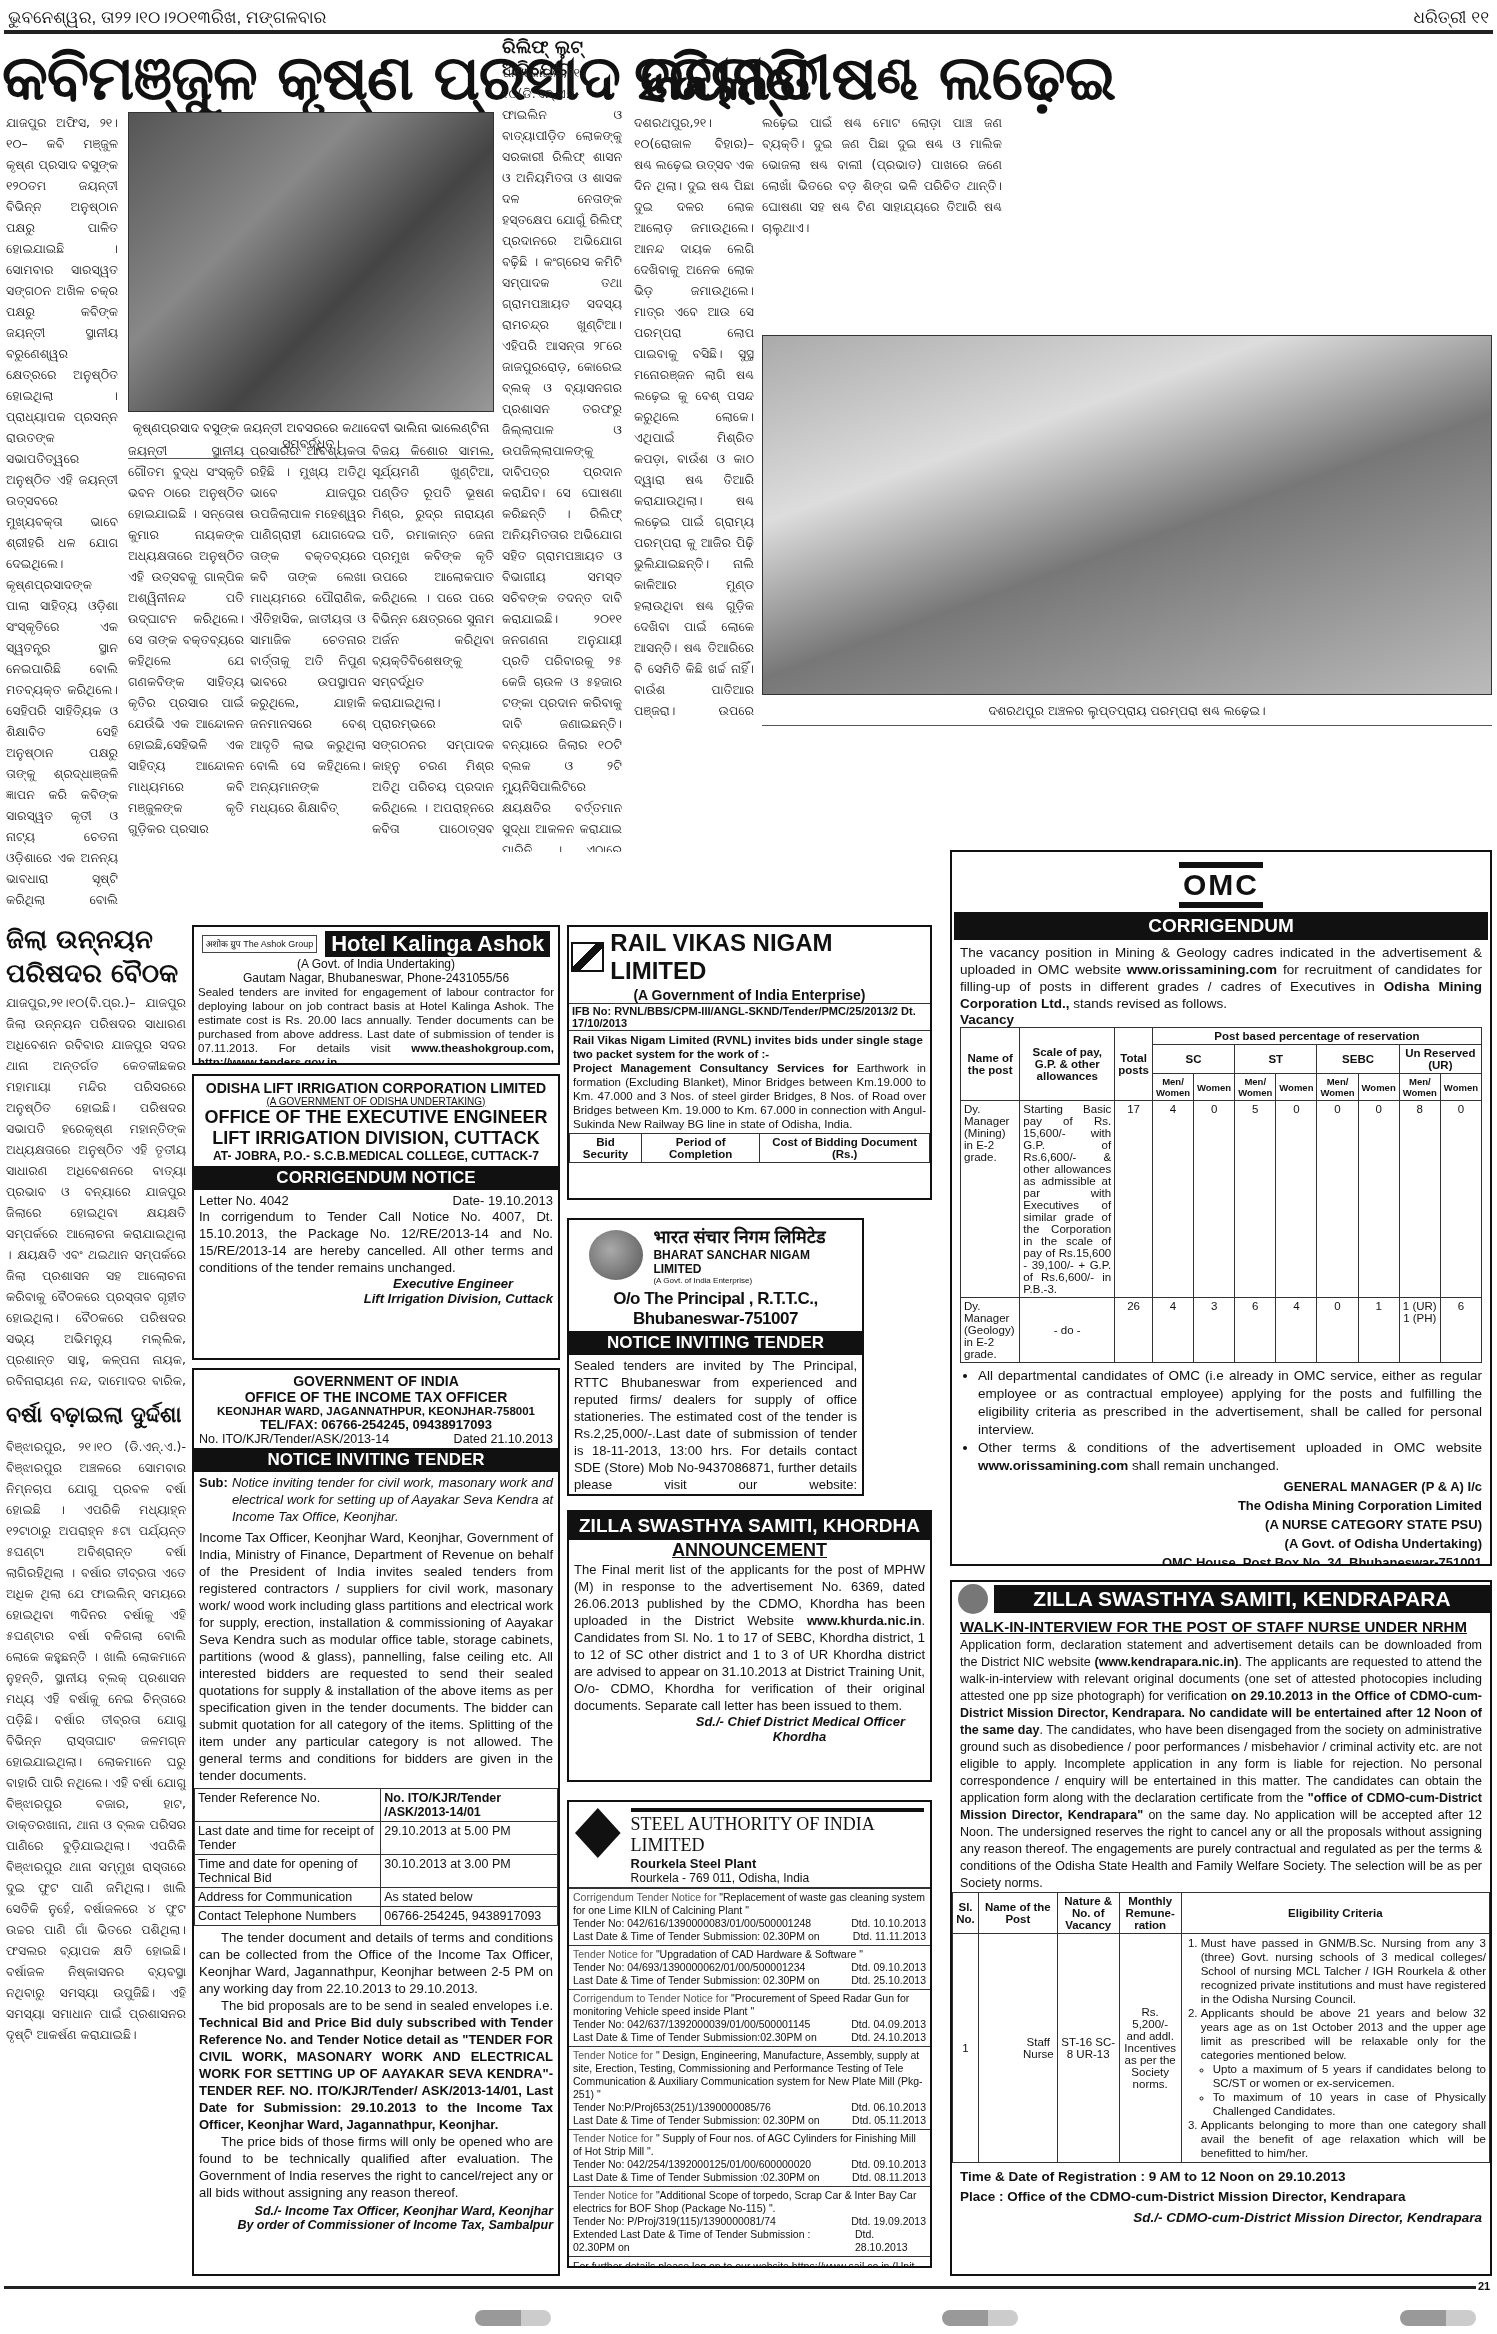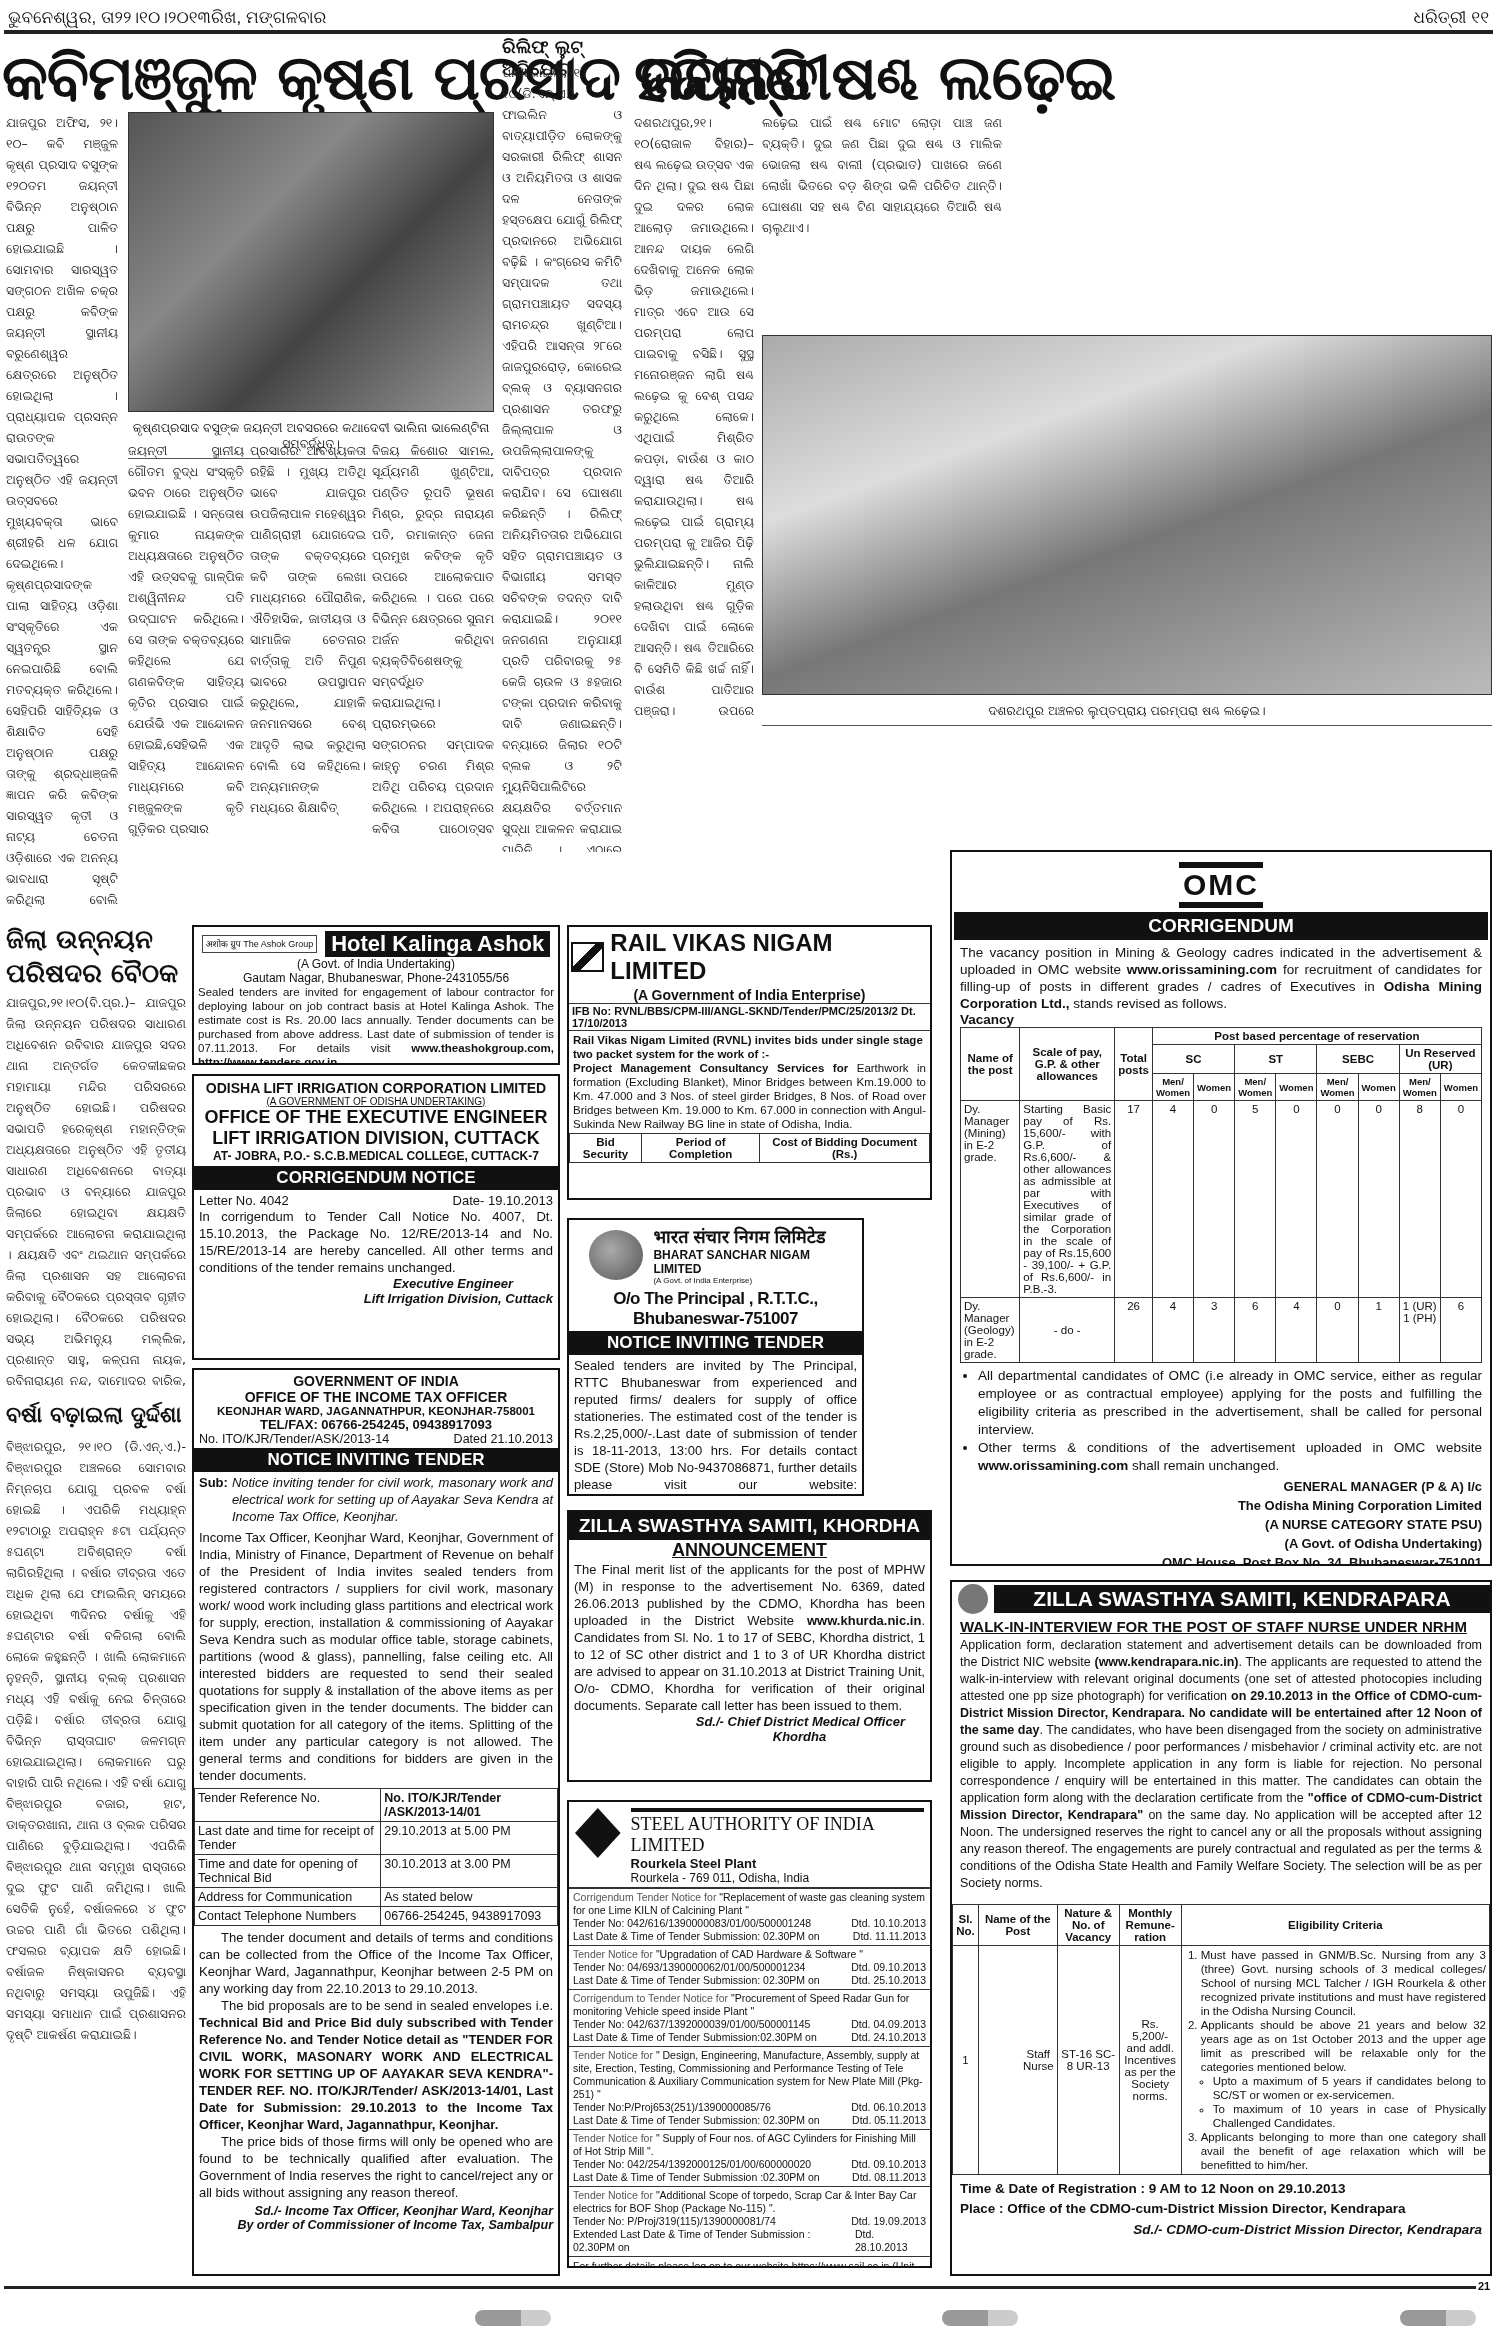--- a/index.html
+++ b/index.html
@@ -375,21 +375,21 @@
   <div style="padding:0 8px;">
     <div class="bold ul" style="font-size:15px;margin:2px 0;">WALK-IN-INTERVIEW FOR THE POST OF STAFF NURSE UNDER NRHM</div>
     <div class="t" style="font-size:12.5px;">
       <span>Application form, declaration statement and advertisement details can be downloaded from the District NIC website</span>
       <b>(www.kendrapara.nic.in)</b><span>. The applicants are requested to attend the walk-in-interview with relevant original documents (one set of attested photocopies including attested one pp size photograph) for verification</span>
       <b>on 29.10.2013 in the Office of CDMO-cum-District Mission Director, Kendrapara. No candidate will be entertained after 12 Noon of the same day</b><span>. The candidates, who have been disengaged from the society on administrative ground such as disobedience / poor performances / misbehavior / criminal activity etc. are not eligible to apply. Incomplete application in any form is liable for rejection. No personal correspondence / enquiry will be entertained in this matter. The candidates can obtain the application form along with the declaration certificate from the</span>
       <b>"office of CDMO-cum-District Mission Director, Kendrapara"</b>
       <span>on the same day. No application will be accepted after 12 Noon. The undersigned reserves the right to cancel any or all the proposals without assigning any reason thereof. The engagements are purely contractual and regulated as per the terms &amp; conditions of the Odisha State Health and Family Welfare Society. The selection will be as per Society norms.</span>
     </div>
   </div>
-  <table style="margin-top:12px;">
+  <table style="margin-top:0;">
     <tbody>
         <tr>
       <th style="width:26px;">Sl. No.</th>
       <th style="width:40px;">Name of the Post</th>
       <th style="width:62px;">Nature &amp; No. of Vacancy</th>
       <th style="width:62px;">Monthly Remune-ration</th>
       <th>Eligibility Criteria</th>
     </tr>
     <tr>
       <td class="center" style="vertical-align:middle;">1</td>

